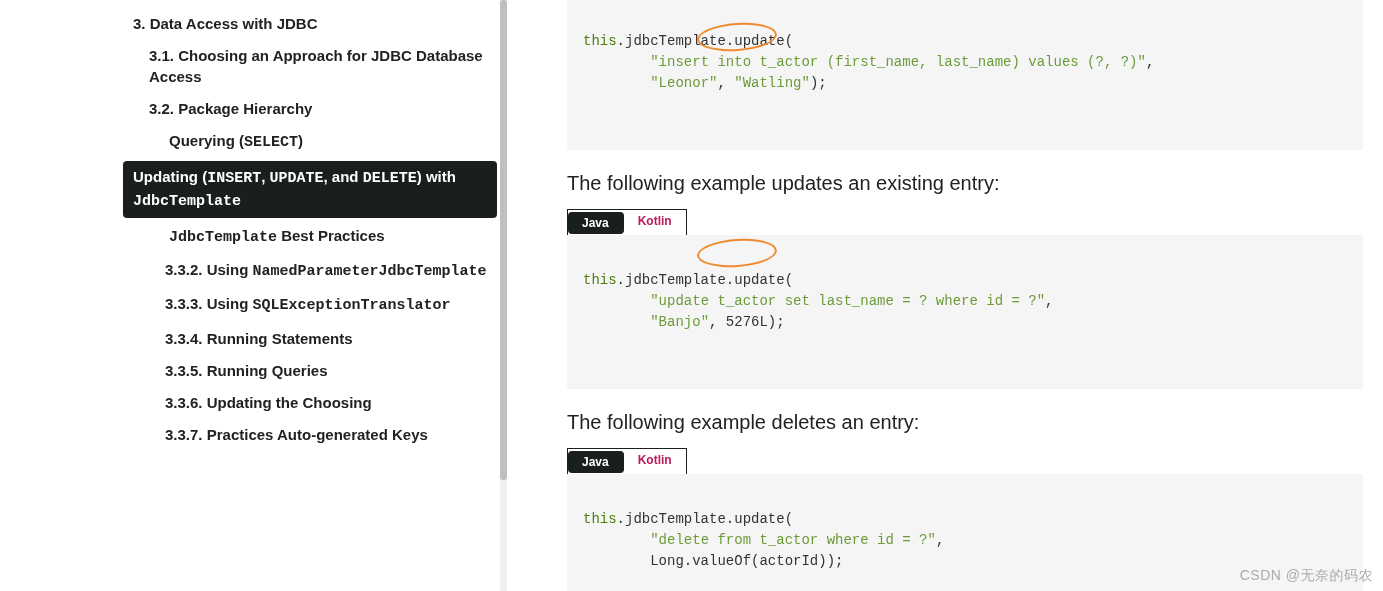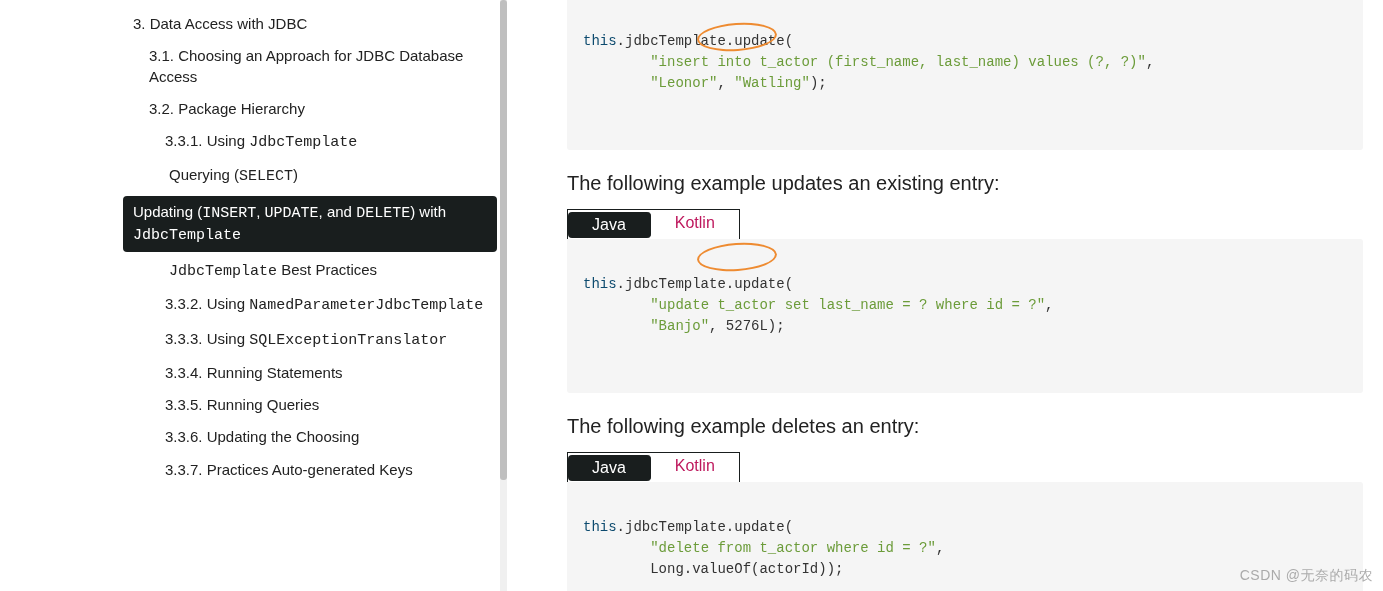--- a/index.html
+++ b/index.html
@@ -14,20 +14,21 @@
   }
   .sidebar {
     position: absolute;
     left: 0;
     top: 0;
     width: 507px;
     height: 591px;
     padding-left: 123px;
     padding-right: 10px;
     padding-top: 8px;
+    font-weight: bold;
   }
   .scrollbar {
     position: absolute;
     left: 500px;
     top: 0;
     width: 7px;
     height: 591px;
     background: #f0f0f0;
   }
   .scrollbar-thumb {
@@ -73,37 +74,37 @@
     padding: 14px 16px;
     font-family: "SFMono-Regular", Consolas, "Liberation Mono", Menlo, monospace;
     font-size: 14px;
     line-height: 1.5;
     white-space: pre;
     color: #333;
     margin-bottom: 22px;
     position: relative;
   }
   .codeblock.first { border-top-left-radius: 0; border-top-right-radius: 0; padding-top: 10px;}
-  .kw { color: #0c4a6e; }  
+  .kw { color: #4d7c0f; }  
   .str { color: #6c9c3a; } 
   .para {
     font-size: 20px;
     margin: 14px 0 14px 0;
     color: #222;
   }
   .tabs {
     display: inline-flex;
     border: 1px solid #191e1e;
     border-bottom: none;
     margin-bottom: -1px;
   }
   .tab {
-    padding: 4px 24px;
-    font-size: 16px;
-    font-weight: 400;
+    padding: 4px 14px;
+    font-size: 12px;
+    font-weight: 700;
     cursor: pointer;
     border-right: 1px solid #191e1e;
   }
   .tab:last-child { border-right: none; }
   .tab.active { background: #191e1e; color: #fff; }
   .tab.inactive { background: #fff; color: #be185d; }
   .codewrap { margin-bottom: 22px; }
   .codewrap .codeblock { margin-bottom: 0; border-top-left-radius: 0; }
   
   .circle {
@@ -125,21 +126,20 @@
   }
 </style>
 </head>
 <body>
 
 <div class="sidebar">
   <nav class="toc" id="toc">
       <a href="#" class="lvl1">3. Data Access with JDBC</a>
       <a href="#" class="lvl2">3.1. Choosing an Approach for JDBC Database Access</a>
       <a href="#" class="lvl2">3.2. Package Hierarchy</a>
-      <a href="#" class="lvl3">3.3.1. Using <span class="mono">JdbcTemplate</span></a>
       <a href="#" class="lvl4">Querying (<span class="mono">SELECT</span>)</a>
       <a href="#" class="lvl4 active">Updating (<span class="mono">INSERT</span>, <span class="mono">UPDATE</span>, and <span class="mono">DELETE</span>) with <span class="mono">JdbcTemplate</span></a>
       <a href="#" class="lvl4"><span class="mono">JdbcTemplate</span> Best Practices</a>
       <a href="#" class="lvl3">3.3.2. Using <span class="mono">NamedParameterJdbcTemplate</span></a>
       <a href="#" class="lvl3">3.3.3. Using <span class="mono">SQLExceptionTranslator</span></a>
       <a href="#" class="lvl3">3.3.4. Running Statements</a>
       <a href="#" class="lvl3">3.3.5. Running Queries</a>
       <a href="#" class="lvl3">3.3.6. Updating the Choosing</a>
       <a href="#" class="lvl3">3.3.7. Practices Auto-generated Keys</a>
     </nav>

